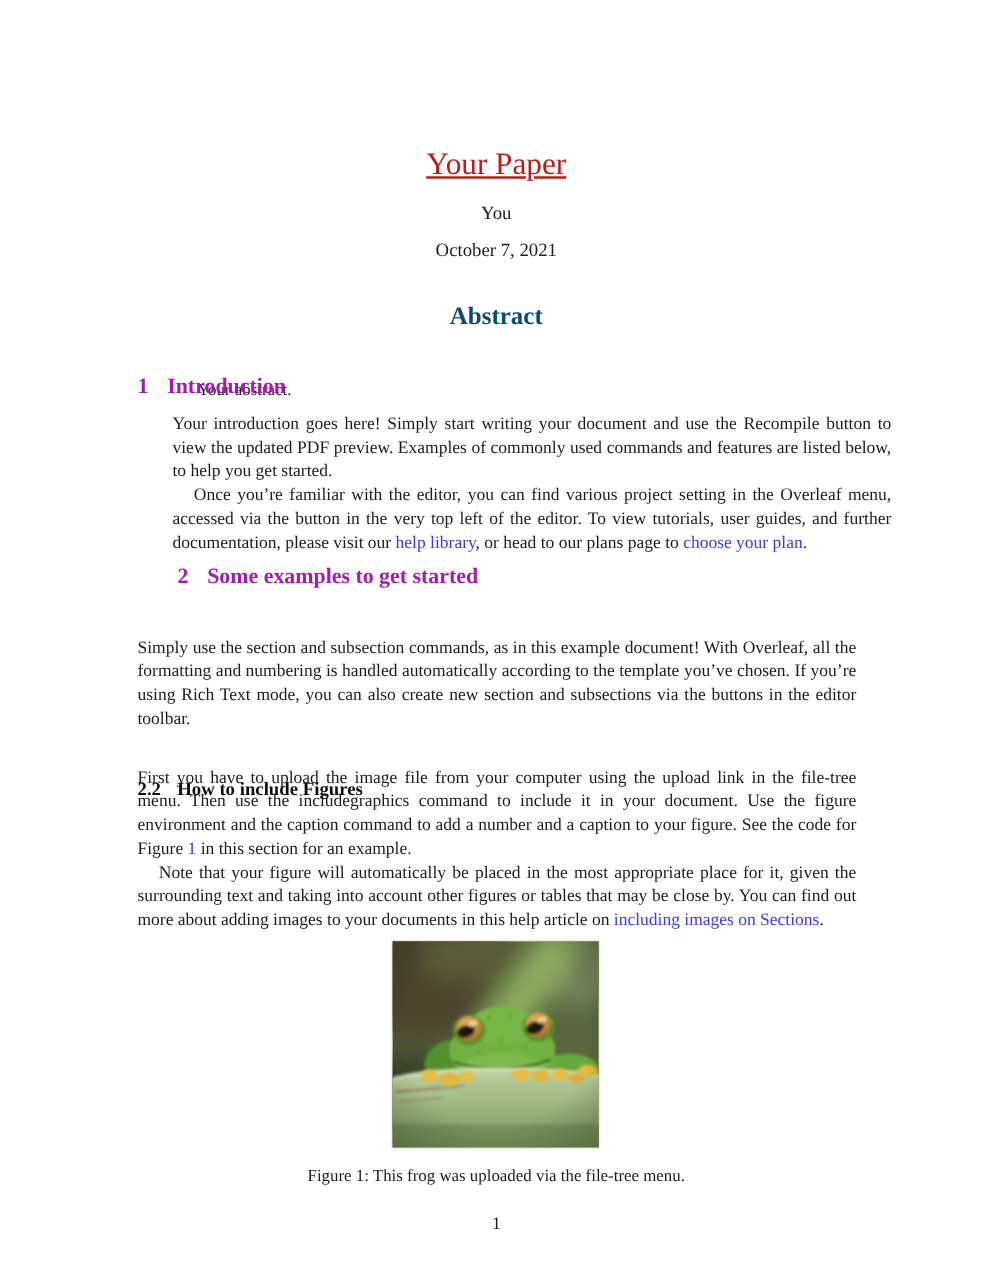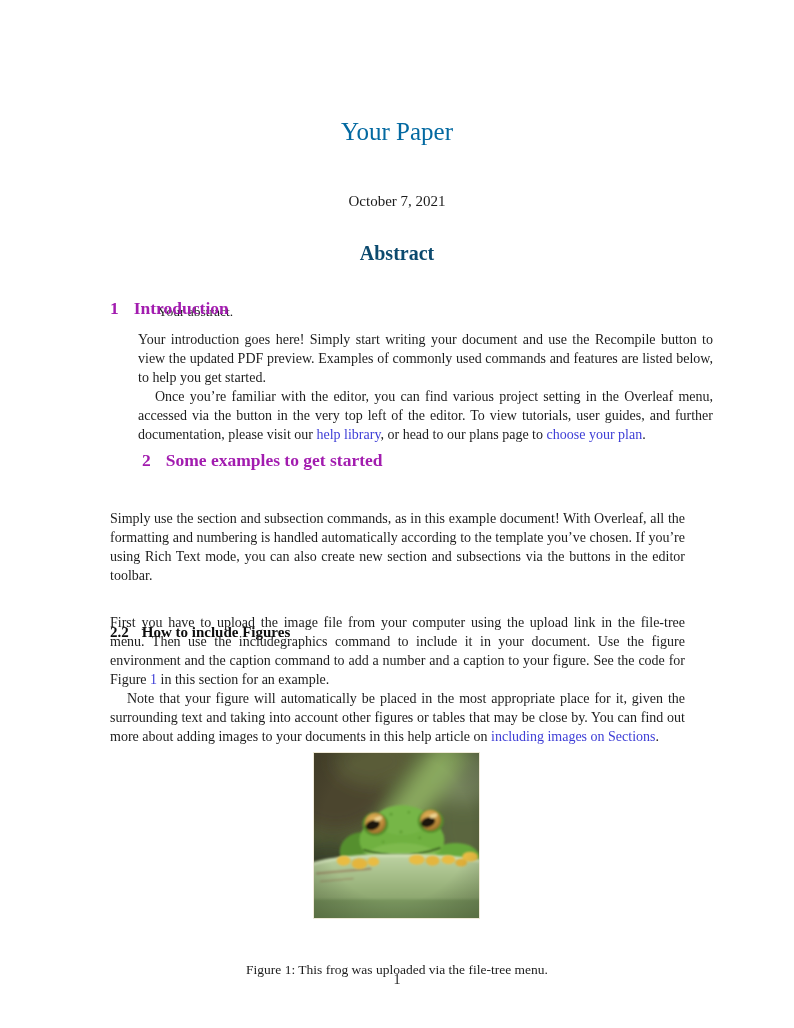--- a/index.html
+++ b/index.html
@@ -7,45 +7,46 @@
     position:relative;
     width:794px;height:1028px;
     background:#ffffff;
     margin:0 auto;
     font-family:"Liberation Serif","DejaVu Serif",serif;
     color:#1c1c1c;
     overflow:hidden;
   }
   .center{left:0;width:794px;text-align:center;}
   .abs{position:absolute;}
-  .doc-title{top:117px;font-size:25px;line-height:30px;color:#0369a1;}
+  .doc-title{top:117px;font-size:25px;line-height:30px;color:#b91c1c;text-decoration:underline;}
   .doc-author{top:163px;font-size:15px;}
   .doc-date{top:193px;font-size:15px;}
   .abstract-heading{top:242px;font-size:20px;font-weight:bold;color:#0c4a6e;}
   .abstract-body{top:262px;left:158px;font-size:13.5px;line-height:19px;margin-top:40px;}
   .col{left:110px;width:575px;}
   .sec-heading{font-size:17.5px;font-weight:bold;color:#a21caf;line-height:22px;}
   .sec-heading .sec-num{display:inline-block;margin-right:15px;}
   .subsec-heading{font-size:15px;font-weight:bold;color:#0d0d0d;line-height:19px;}
   .subsec-heading .sec-num{display:inline-block;margin-right:13px;}
   .body-text{font-size:14px;line-height:19px;text-align:justify;}
   .body-text p{margin:0;}
   .body-text p.indent{text-indent:17px;}
   a.doc-link{color:#3d3dd6;text-decoration:none;cursor:pointer;}
   .figure-wrap{top:752px;left:313px;width:167px;height:167px;}
   .figure-wrap svg{display:block;border:1px solid #efead9;box-sizing:border-box;}
-  .figure-caption{top:931px;font-size:13.5px;line-height:19px;margin-top:29px;}
+  .figure-caption{top:931px;font-size:13.5px;line-height:19px;}
   .page-number{top:972px;font-size:14px;}
 </style>
 </head>
 <body>
 
 <div class="page">
 
   <div class="abs center doc-title">Your Paper</div>
+  <div class="abs center doc-author">You</div>
   <div class="abs center doc-date">October 7, 2021</div>
 
   <div class="abs center abstract-heading">Abstract</div>
   <div class="abs abstract-body">Your abstract.</div>
 
   <div class="abs col sec-heading" style="top:297px;">
     <span class="sec-num">1</span><span>Introduction</span>
   </div>
 
   <div class="abs col body-text" style="top:330px;margin-left:28px;">

